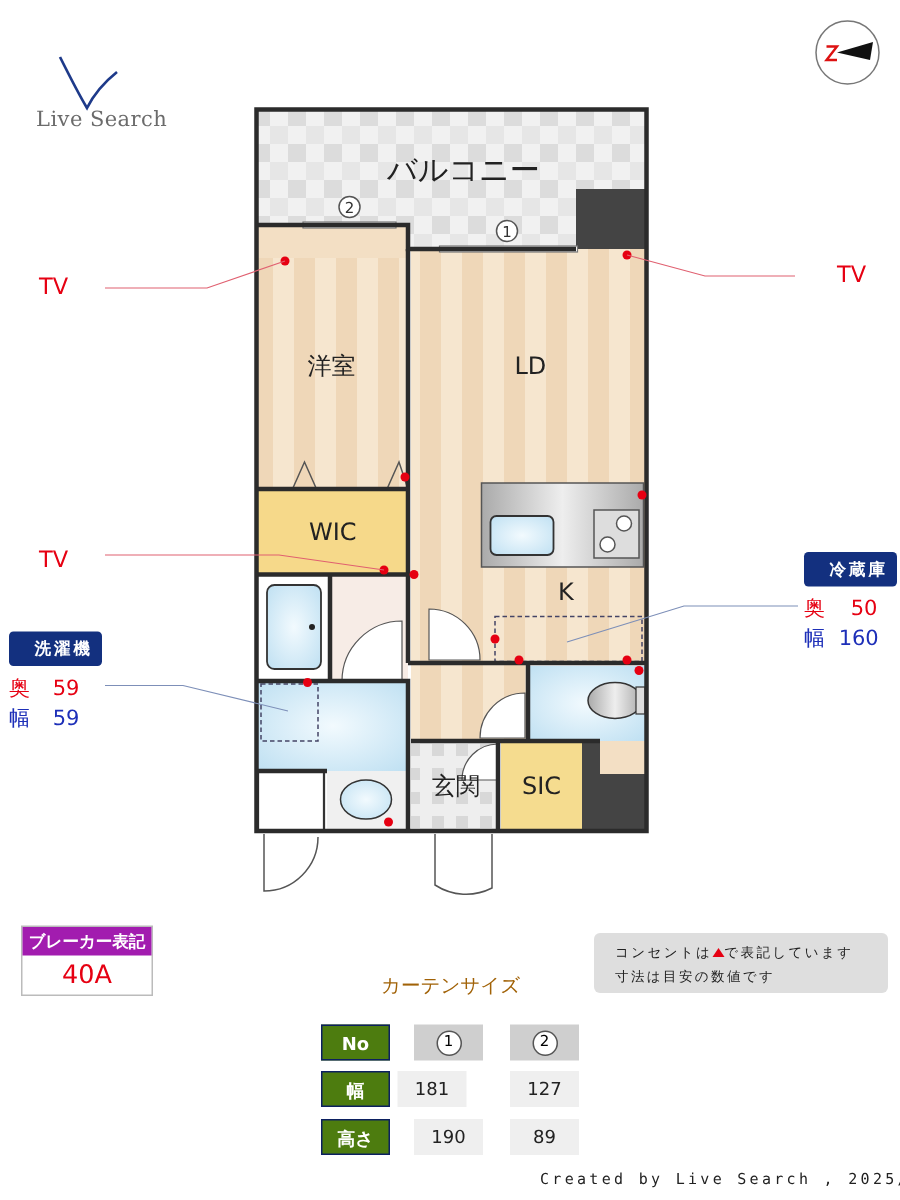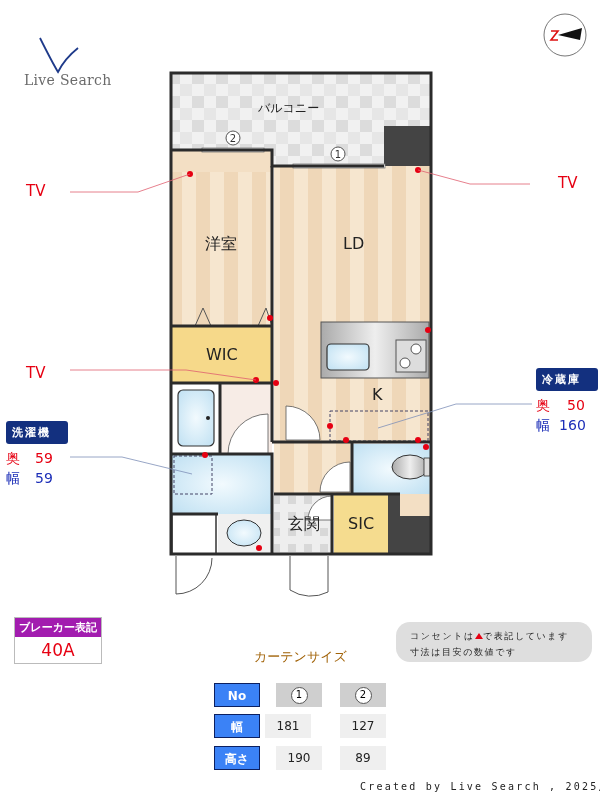--- a/index.html
+++ b/index.html
@@ -3,33 +3,33 @@
 <meta charset="utf-8">
 <style>
   html, body { margin: 0; padding: 0; }
   body { width: 600px; height: 800px; background: #ffffff; position: relative; overflow: hidden;
          font-family: "DejaVu Sans", "Liberation Sans", sans-serif; }
   .abs { position: absolute; }
   .logo-text { font-family: "DejaVu Serif", "Liberation Serif", serif; color: #6b6b6b; font-size: 14px; letter-spacing: 0.3px; }
   .tv { color: #e60012; font-size: 15px; }
   .lbl { font-size: 16px; color: #222; }
   .badge { background: #13307f; color: #fff; font-size: 11px; font-weight: bold; letter-spacing: 2px;
-           border-radius: 3px; padding: 4px 6px; text-align: left; }
+           border-radius: 3px; padding: 4px 6px; text-align: right; }
   .dim-red { color: #e60012; font-size: 14px; }
   .dim-blue { color: #1d2fb8; font-size: 14px; }
   .breaker { border: 1px solid #bbb; width: 86px; }
   .breaker .hd { background: #a21caf; color: #fff; font-size: 11px; text-align: center; padding: 2px 0; font-weight: bold; }
   .breaker .val { color: #e60012; font-size: 17px; text-align: center; padding: 3px 0; }
-  .note { background: #dedede; border-radius: 14px; width: 196px; height: 40px; font-size: 9px; color: #222;
+  .note { background: #dedede; border-radius: 4px; width: 196px; height: 40px; font-size: 9px; color: #222;
           letter-spacing: 1.6px; padding: 6px 0 0 14px; box-sizing: border-box; line-height: 16px; }
   .note .tri { display: inline-block; width: 0; height: 0; border-left: 4px solid transparent; border-right: 4px solid transparent;
                border-bottom: 6px solid #e60012; vertical-align: 0; }
   .ct-title { font-size: 13px; color: #a16207; }
   .cell { position: absolute; width: 46px; height: 24px; line-height: 24px; text-align: center; font-size: 12px; }
-  .cell.hd { background: #3b82f6; color: #fff; font-weight: bold; border: 1px solid #0c2060; box-sizing: border-box; }
+  .cell.hd { background: #4d7c0f; color: #fff; font-weight: bold; border: 1px solid #0c2060; box-sizing: border-box; }
   .cell.num-hd { background: #cfcfcf; }
   .cell.v { background: #efefef; color: #222; }
   .circ { display: inline-block; width: 15px; height: 15px; line-height: 14px; border: 1px solid #555; border-radius: 50%;
           background: #fff; font-size: 10px; text-align: center; vertical-align: middle; }
   .footer { font-family: "DejaVu Sans Mono", "Liberation Mono", monospace; font-size: 10px; letter-spacing: 2.2px; color: #222; }
 </style>
 </head>
 <body>
 
 <div class="abs" style="left:22px;top:36px;width:90px;height:56px;">
@@ -165,21 +165,21 @@
     <path d="M70 192 L138 192 L190 174"></path>
     <path d="M530 184 L470 184 L418 170"></path>
     <path d="M70 370 L186 370 L256 380"></path>
   </g>
   <g stroke="#7d8fb8" stroke-width="0.8" fill="none">
     <path d="M70 457 L122 457 L192 474"></path>
     <path d="M532 404 L456 404 L378 428"></path>
   </g>
 </svg>
 
-<div class="abs lbl" style="left:258px;top:100px;font-size:12px;">バルコニー</div>
+<div class="abs lbl" style="left:258px;top:100px;font-size:20px;">バルコニー</div>
 <div class="abs lbl" style="left:205px;top:234px;">洋室</div>
 <div class="abs lbl" style="left:343px;top:234px;">LD</div>
 <div class="abs lbl" style="left:206px;top:345px;">WIC</div>
 <div class="abs lbl" style="left:372px;top:385px;">K</div>
 <div class="abs lbl" style="left:288px;top:514px;">玄関</div>
 <div class="abs lbl" style="left:348px;top:514px;">SIC</div>
 
 <div class="abs tv" style="left:26px;top:182px;">TV</div>
 <div class="abs tv" style="left:558px;top:174px;">TV</div>
 <div class="abs tv" style="left:26px;top:364px;">TV</div>

